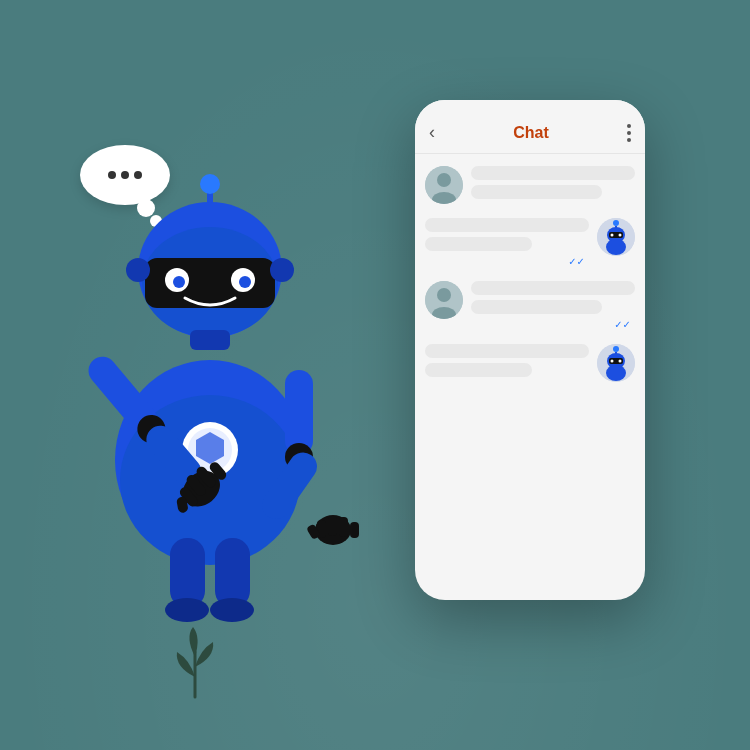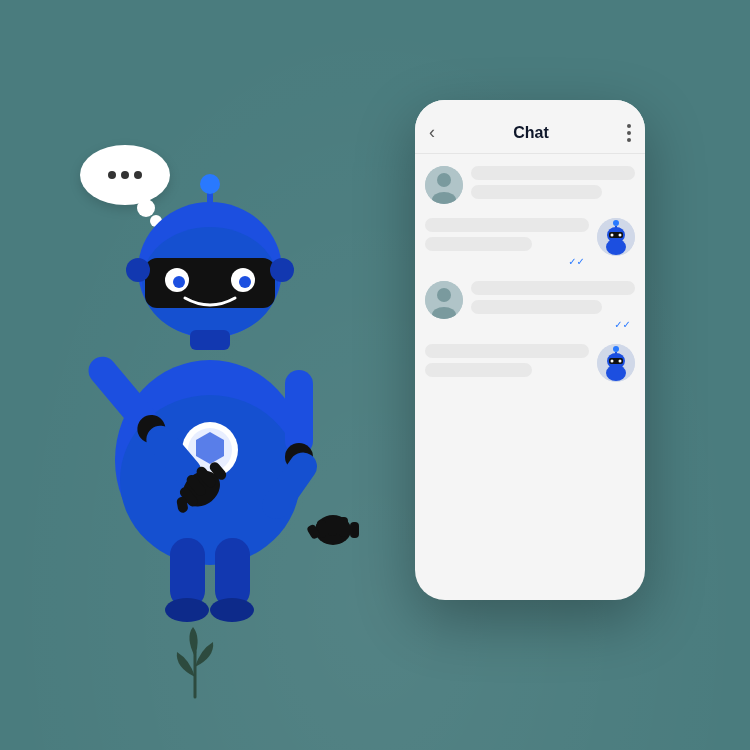--- a/index.html
+++ b/index.html
@@ -59,21 +59,21 @@
 
     .phone-back {
       font-size: 18px;
       color: #555;
       cursor: pointer;
     }
 
     .phone-title {
       font-size: 16px;
       font-weight: 600;
-      color: #0f172a;
+      color: #c2410c;
     }
 
     .phone-more {
       display: flex;
       flex-direction: column;
       gap: 3px;
       cursor: pointer;
     }
 
     .phone-more span {

